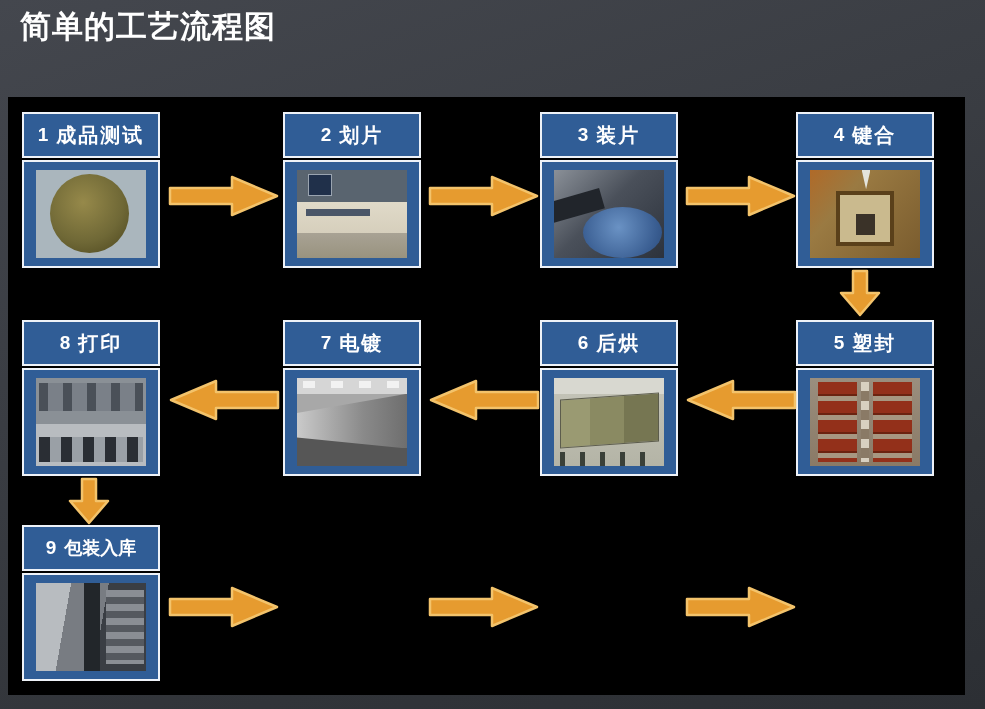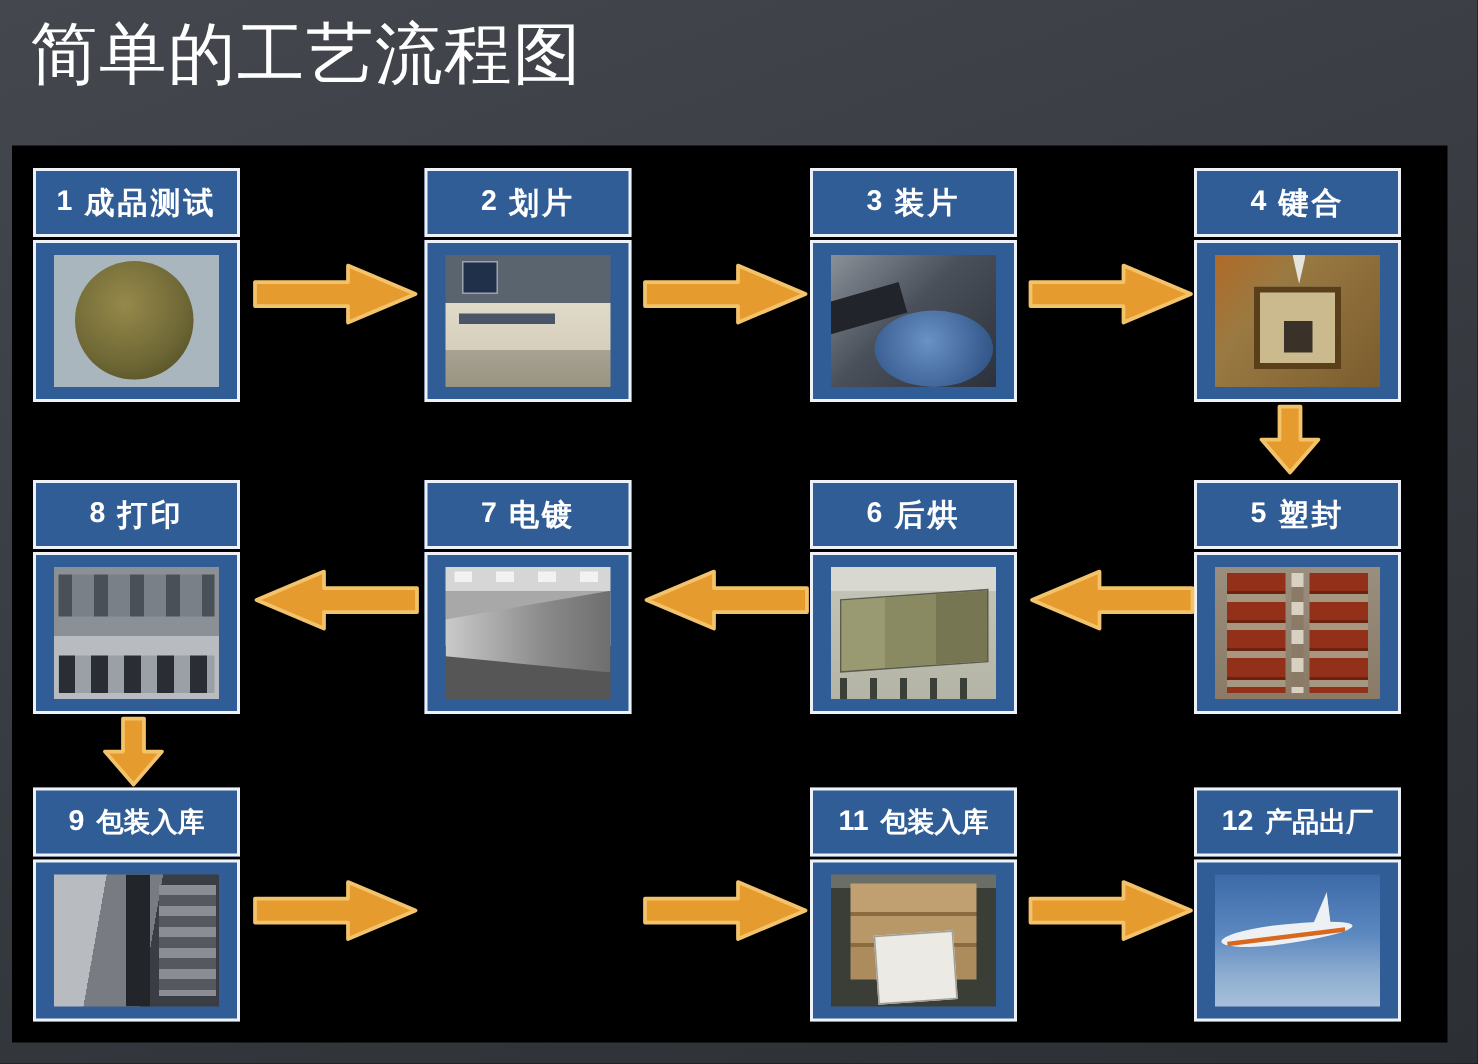--- a/index.html
+++ b/index.html
@@ -3,21 +3,21 @@
 <meta charset="utf-8">
 <style>
   html,body{margin:0;padding:0;background:#26282c;}
   .slide{
     position:relative;width:985px;height:709px;overflow:hidden;
     font-family:"Liberation Sans","DejaVu Sans",sans-serif;
     background:linear-gradient(160deg,#44474e 0%,#3a3d43 40%,#313439 75%,#2c2f34 100%);
   }
   .slide-title{
     position:absolute;left:20px;top:6px;
-    color:#ffffff;font-size:45px;font-weight:normal;letter-spacing:1px;
+    color:#ffffff;font-size:31px;font-weight:bold;letter-spacing:1px;
   }
   .panel{
     position:absolute;left:8px;top:97px;width:957px;height:598px;
     background:#000000;
   }
   
   .card{position:absolute;width:138px;}
   .card-header{
     height:46px;background:#305d96;border:2px solid #eef2f8;box-sizing:border-box;
     display:flex;align-items:center;justify-content:center;gap:8px;
@@ -254,45 +254,20 @@
 
     <svg class="arrow-h" style="left:160px;top:488px" viewBox="0 0 112 44">
       <polygon points="2,14 64,14 64,3 109,22 64,41 64,30 2,30" fill="#e69b2f"></polygon>
     </svg>
 
 
     <svg class="arrow-h" style="left:420px;top:488px" viewBox="0 0 112 44">
       <polygon points="2,14 64,14 64,3 109,22 64,41 64,30 2,30" fill="#e69b2f"></polygon>
     </svg>
 
-    <div class="card wide4" style="left:532px;top:428px">
-      <div class="card-header">
-        <span class="num">11</span>
-        <span class="lbl">包装入库</span>
-      </div>
-      <div class="card-body">
-        <div class="photo p11">
-          <div class="a"></div>
-          <div class="b"></div>
-        </div>
-      </div>
-    </div>
 
     <svg class="arrow-h" style="left:677px;top:488px" viewBox="0 0 112 44">
       <polygon points="2,14 64,14 64,3 109,22 64,41 64,30 2,30" fill="#e69b2f"></polygon>
     </svg>
 
-    <div class="card wide4" style="left:788px;top:428px">
-      <div class="card-header">
-        <span class="num">12</span>
-        <span class="lbl">产品出厂</span>
-      </div>
-      <div class="card-body">
-        <div class="photo p12">
-          <div class="a"></div>
-          <div class="b"></div>
-          <div class="c"></div>
-        </div>
-      </div>
-    </div>
 
   </div>
 </div>
 
 </body></html>

